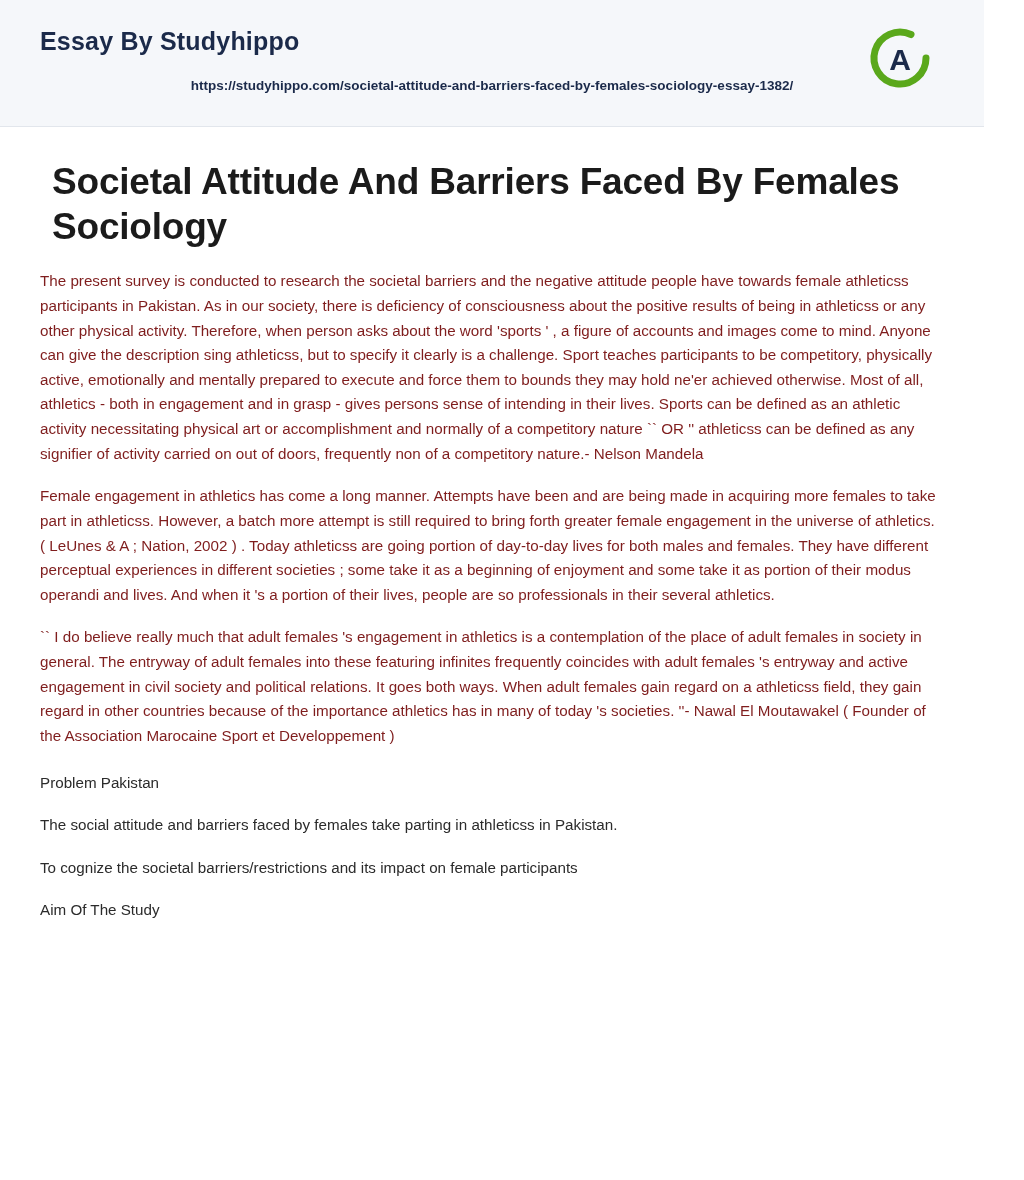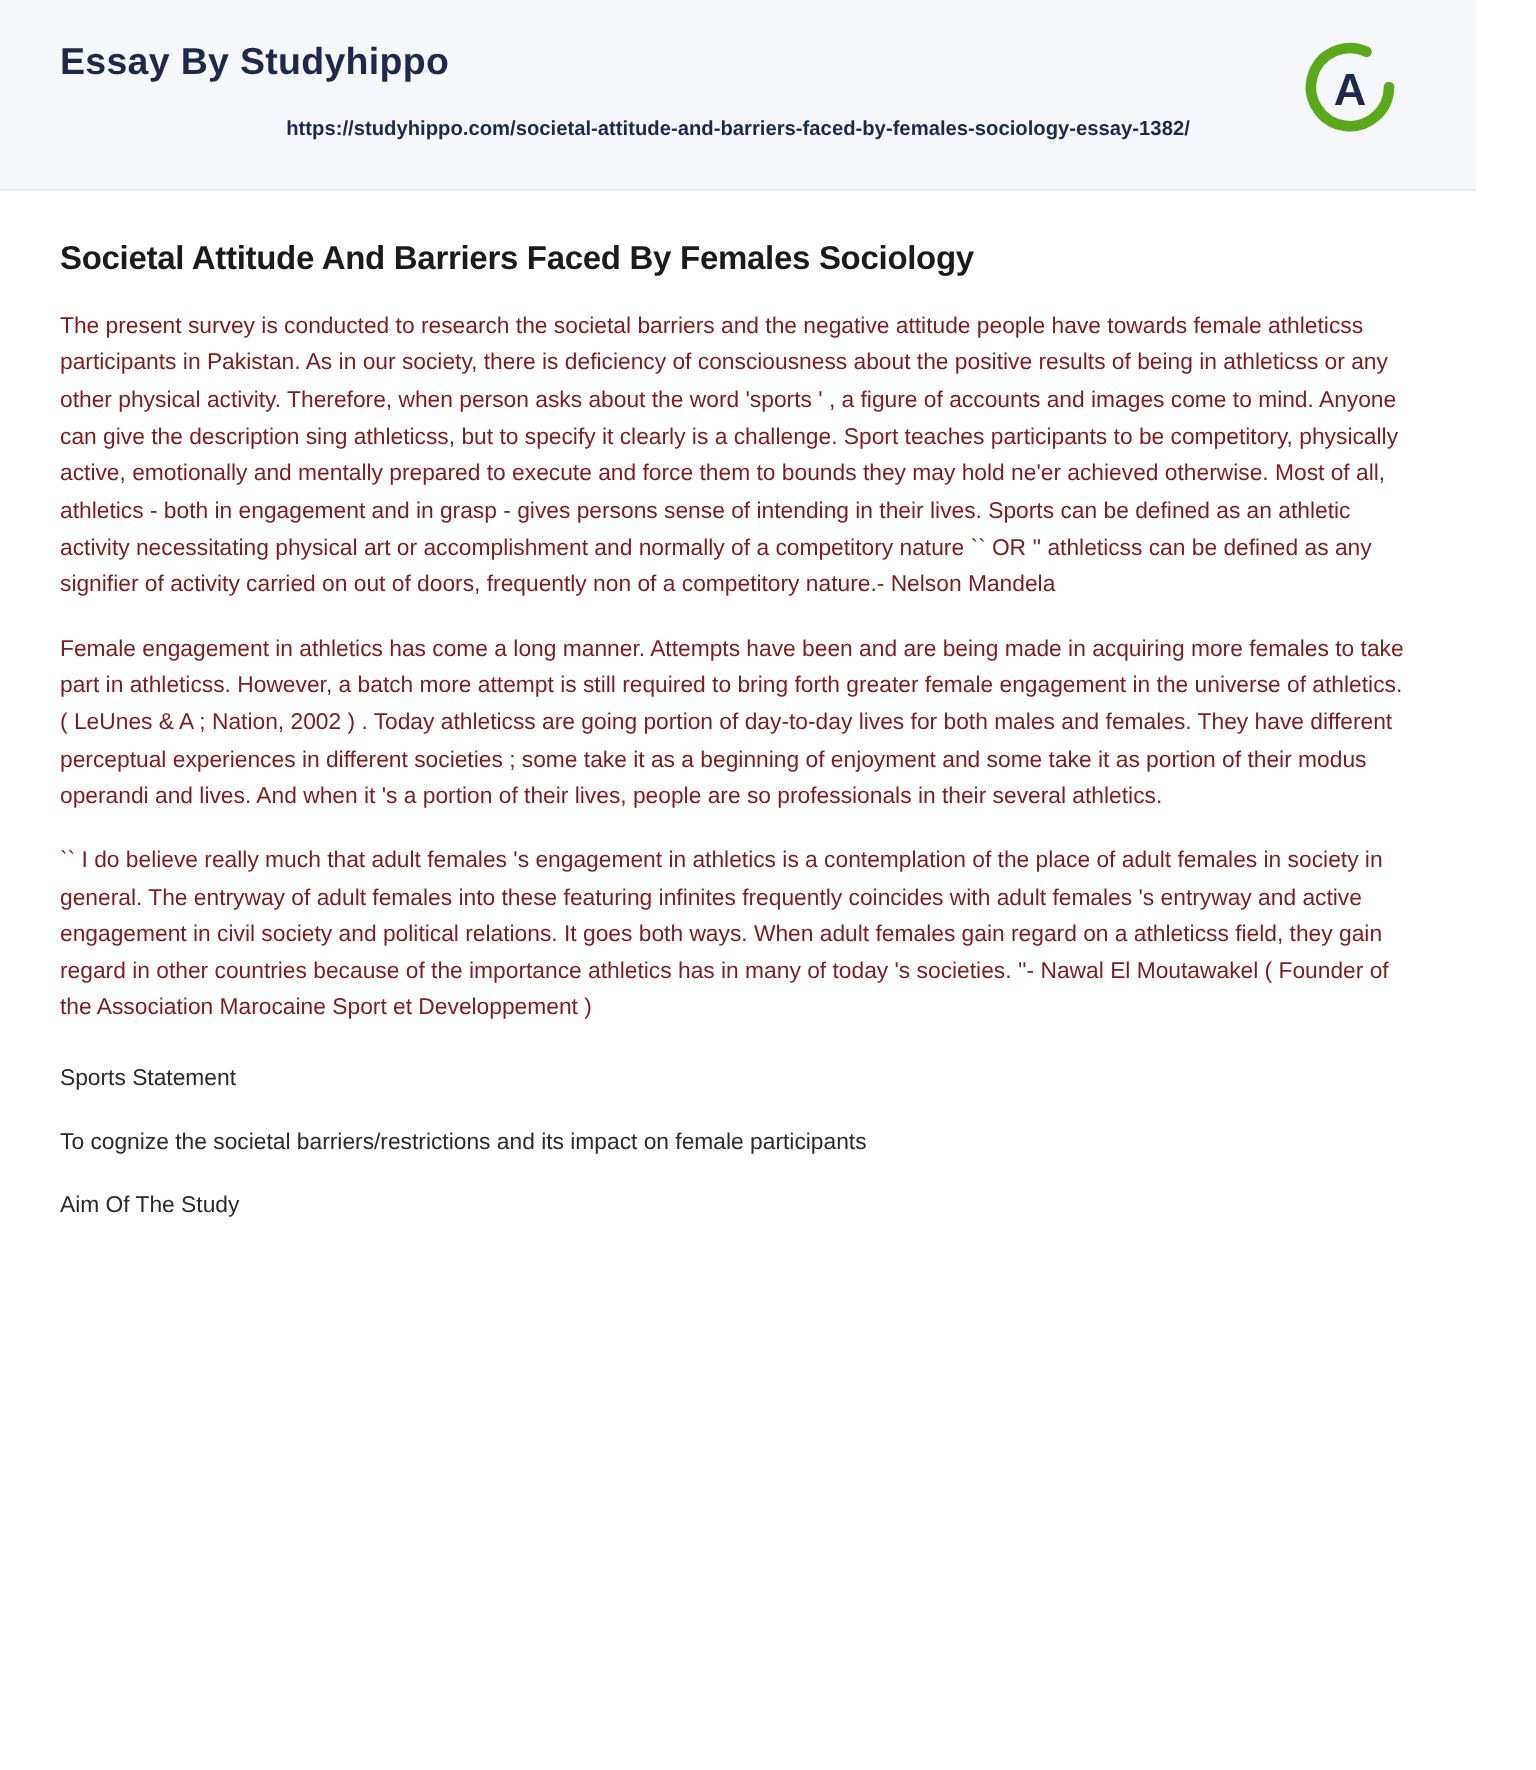--- a/index.html
+++ b/index.html
@@ -51,25 +51,25 @@
   }
   .logo svg {
     display: block;
   }
   
   .article {
     padding: 28px 40px 40px 40px;
     box-sizing: border-box;
   }
   h1.title {
-    font-size: 22px;
+    font-size: 37px;
     line-height: 1.22;
     font-weight: bold;
     color: #1b1b1b;
-    margin: 4px 0 20px 0;
+    margin: 4px 0 20px 12px;
     letter-spacing: -0.2px;
   }
   p.para {
     font-size: 15.2px;
     line-height: 1.62;
     color: #7f1d1d;
     margin: 0 0 18px 0;
     text-align: left;
   }
   p.para.tight {
@@ -104,20 +104,21 @@
     </div>
   </div>
 
   <div class="article">
     <h1 class="title">Societal Attitude And Barriers Faced By Females Sociology</h1>
 
     <p class="para">The present survey is conducted to research the societal barriers and the negative attitude people have towards female athleticss participants in Pakistan. As in our society, there is deficiency of consciousness about the positive results of being in athleticss or any other physical activity. Therefore, when person asks about the word 'sports ' , a figure of accounts and images come to mind. Anyone can give the description sing athleticss, but to specify it clearly is a challenge. Sport teaches participants to be competitory, physically active, emotionally and mentally prepared to execute and force them to bounds they may hold ne'er achieved otherwise. Most of all, athletics - both in engagement and in grasp - gives persons sense of intending in their lives. Sports can be defined as an athletic activity necessitating physical art or accomplishment and normally of a competitory nature `` OR '' athleticss can be defined as any signifier of activity carried on out of doors, frequently non of a competitory nature.- Nelson Mandela</p>
     <p class="para">Female engagement in athletics has come a long manner. Attempts have been and are being made in acquiring more females to take part in athleticss. However, a batch more attempt is still required to bring forth greater female engagement in the universe of athletics. ( LeUnes &amp; A ; Nation, 2002 ) . Today athleticss are going portion of day-to-day lives for both males and females. They have different perceptual experiences in different societies ; some take it as a beginning of enjoyment and some take it as portion of their modus operandi and lives. And when it 's a portion of their lives, people are so professionals in their several athletics.</p>
     <p class="para tight">`` I do believe really much that adult females 's engagement in athletics is a contemplation of the place of adult females in society in general. The entryway of adult females into these featuring infinites frequently coincides with adult females 's entryway and active engagement in civil society and political relations. It goes both ways. When adult females gain regard on a athleticss field, they gain regard in other countries because of the importance athletics has in many of today 's societies. ''- Nawal El Moutawakel ( Founder of the Association Marocaine Sport et Developpement )</p>
 
-    <div class="section-head">Sports Statement</div>
+    <div class="section-head">Problem Pakistan</div>
+    <div class="list-line">The social attitude and barriers faced by females take parting in athleticss in Pakistan.</div>
 
     <div class="list-line">To cognize the societal barriers/restrictions and its impact on female participants</div>
 
     <div class="section-head">Aim Of The Study</div>
   </div>
 
 </div>
 
 </body></html>

